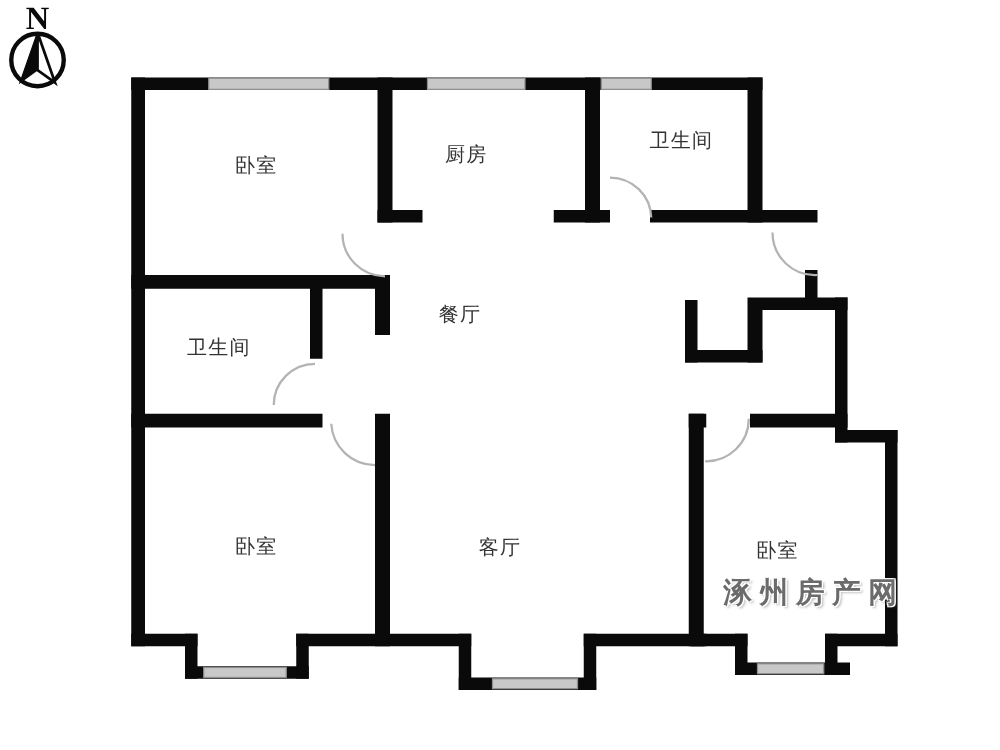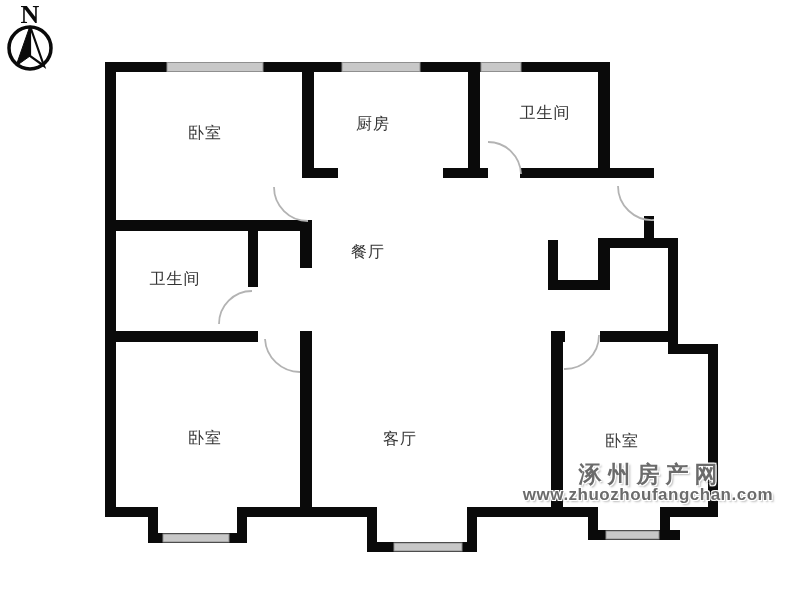--- a/index.html
+++ b/index.html
@@ -110,15 +110,14 @@
   <div class="room-label" id="label-bedroom-nw">卧室</div>
   <div class="room-label" id="label-kitchen">厨房</div>
   <div class="room-label" id="label-bathroom-ne">卫生间</div>
   <div class="room-label" id="label-dining">餐厅</div>
   <div class="room-label" id="label-bathroom-w">卫生间</div>
   <div class="room-label" id="label-bedroom-sw">卧室</div>
   <div class="room-label" id="label-living">客厅</div>
   <div class="room-label" id="label-bedroom-se">卧室</div>
 
   <div class="watermark" id="wm-line1">涿州房产网</div>
-  <div class="watermark" id="wm-line2">www.zhuozhoufangchan.com</div>
 
 </div>
 
 </body></html>

